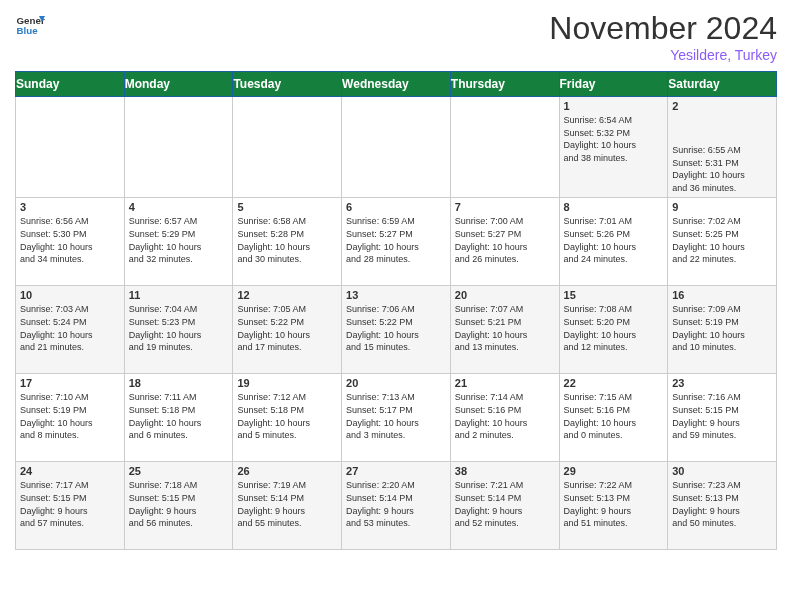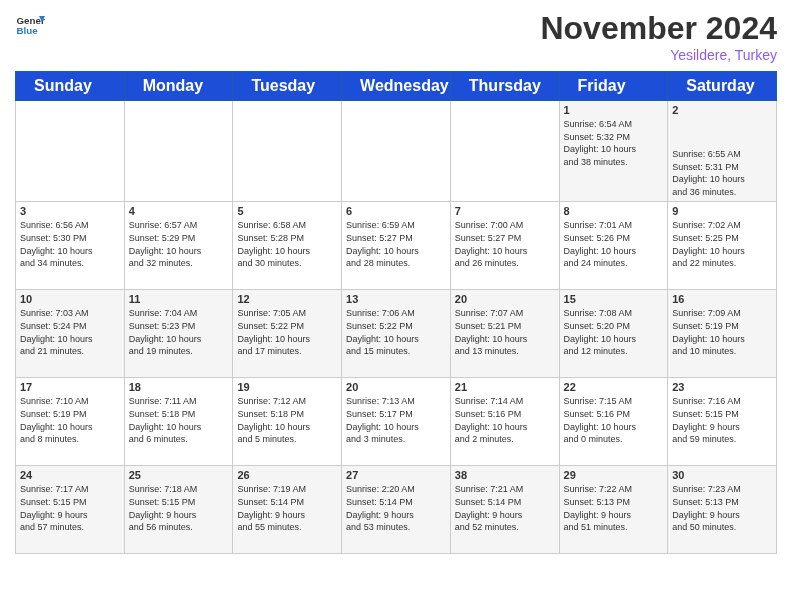--- a/index.html
+++ b/index.html
@@ -29,37 +29,37 @@
     .logo-icon {
       width: 30px;
       height: 30px;
     }
     .title-block {
       text-align: right;
     }
     .month-title {
       font-size: 32px;
       color: #333;
-      font-weight: bold;
+      font-weight: normal;
     }
     .subtitle {
       font-size: 14px;
       color: #8b5cf6;
     }
     table {
       width: 100%;
       border-collapse: collapse;
       table-layout: fixed;
     }
     thead th {
-      background: #1d4ed8;
+      background: #15803d;
       color: #fff;
-      font-size: 16px;
+      font-size: 12px;
       font-weight: bold;
-      padding: 5px 18px;
+      padding: 5px 0;
       text-align: left;
       border: 1px solid #1a5fa0;
     }
     tbody td {
       border: 1px solid #ccc;
       vertical-align: top;
       padding: 3px 4px;
       font-size: 9.5px;
       color: #333;
       height: 88px;

